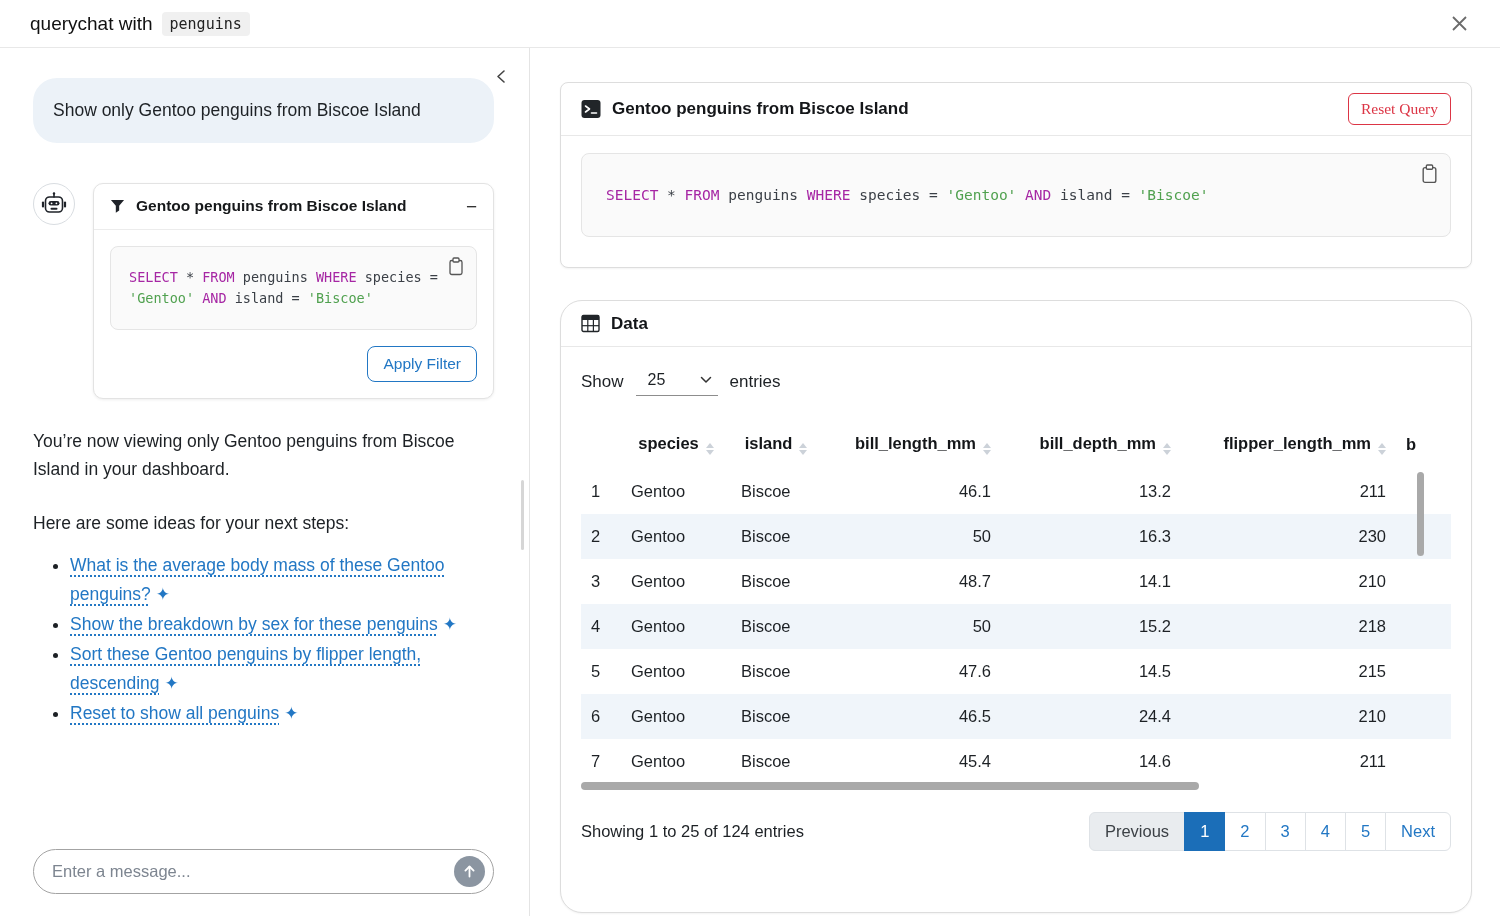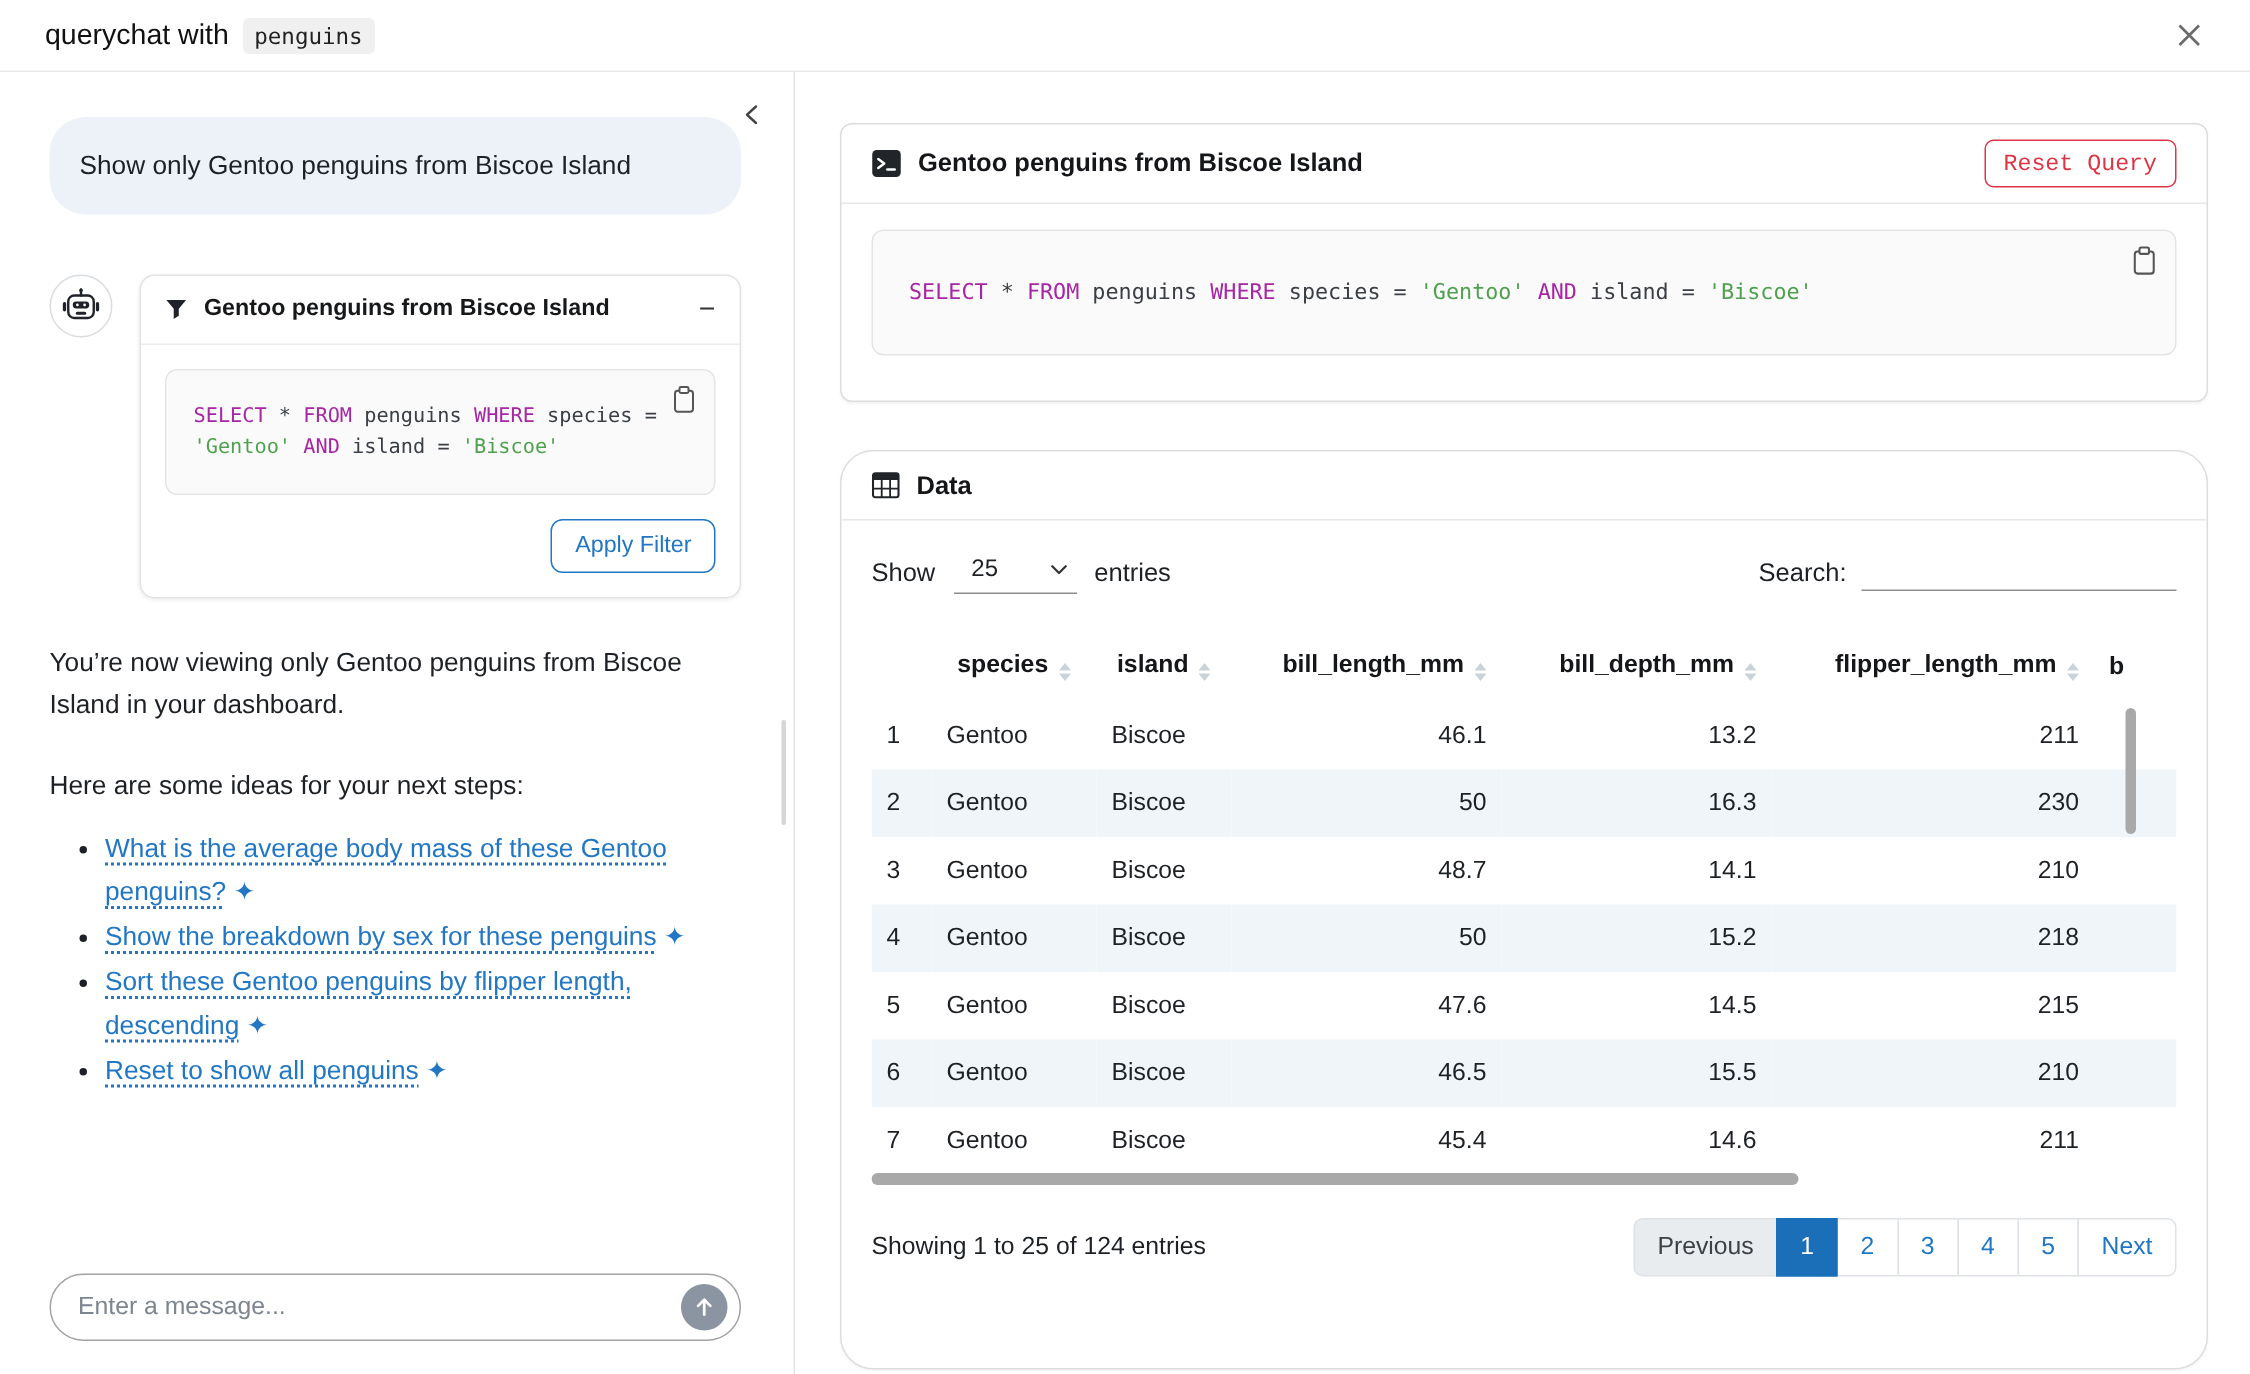--- a/index.html
+++ b/index.html
@@ -44,21 +44,21 @@
   .chat-input-row { position:absolute; left:33px; right:35px; bottom:22px; height:45px; border:1px solid #a3a3a3; border-radius:23px; display:flex; align-items:center; padding:0 8px 0 18px; background:#fff; }
   .chat-input { flex:1; border:none; outline:none; font-size:16.5px; color:#333; font-family:inherit; background:transparent; }
   .chat-input::placeholder { color:#7d8590; }
   .send-btn { width:31px; height:31px; border-radius:50%; background:#8b95a1; border:none; display:flex; align-items:center; justify-content:center; cursor:pointer; flex:0 0 31px; }
   .side-scroll-thumb { position:absolute; right:5px; top:432px; width:3px; height:70px; background:#d6d6d6; border-radius:2px; }
 
   
   .card { background:#fff; border:1px solid #ddd; border-radius:8px; box-shadow:0 1px 2px rgba(0,0,0,.05); }
   .card-header { display:flex; align-items:center; gap:11px; padding:10px 20px; border-bottom:1px solid #e8e8e8; min-height:46px; }
   .card-title { font-size:17px; font-weight:700; color:#141619; }
-  .reset-btn { margin-left:auto; background:#fff; border:1px solid #dc3545; color:#dc3545; border-radius:6px; padding:6px 12px; font-size:15.5px; cursor:pointer; font-family:Liberation Mono, monospace; }
+  .reset-btn { margin-left:auto; background:#fff; border:1px solid #dc3545; color:#dc3545; border-radius:6px; padding:6px 12px; font-size:15.5px; cursor:pointer; font-family:Liberation Serif, serif; }
   .query-card { margin-bottom:32px; height:186px; }
   .query-card-body { padding:17px 20px; }
   .code-main { padding:31px 24px; font-family:"DejaVu Sans Mono",monospace; font-size:14.5px; line-height:1.4; white-space:nowrap; overflow:hidden; }
 
   .data-card { height:613px;border-radius:22px; }
   .data-card-body { padding:20px 20px 0 20px; }
   .dt-controls { display:flex; align-items:center; justify-content:space-between; }
   .dt-length { display:flex; align-items:center; gap:12px; font-size:17px; color:#1d2125; }
   .page-size-select { display:flex; align-items:center; justify-content:space-between; width:82px; border-bottom:1px solid #8d8d8d; padding:4px 6px 6px 12px; cursor:pointer; font-size:16px; color:#1d2125; }
   .dt-search { display:flex; align-items:center; gap:10px; font-size:17px; color:#1d2125; }
@@ -243,24 +243,20 @@
               <div class="page-size-select">
                 <span>25</span>
                 <span>
                   <svg width="12" height="8" viewBox="0 0 12 8">
                       <polyline points="1.5,1.5 6,6 10.5,1.5" stroke="#333" stroke-width="1.5" fill="none" stroke-linecap="round" stroke-linejoin="round"></polyline>
                     </svg>
                 </span>
               </div>
               <span>entries</span>
             </div>
-            <div class="dt-search">
-              <span>Search:</span>
-              <input class="search-input" style="">
-            </div>
           </div>
 
           <div class="table-clip">
             <table class="dt">
               <colgroup>
                 <col style="width:40px">
                   <col style="width:110px">
                   <col style="width:90px">
                 <col style="width:180px">
                   <col style="width:180px">
@@ -337,21 +333,21 @@
                     <td class="al-r">47.6</td>
                     <td class="al-r">14.5</td>
                     <td class="al-r">215</td>
                     <td class="al-l"></td>
                   </tr>
                   <tr class="stripe">
                     <td class="al-l">6</td>
                     <td class="al-l">Gentoo</td>
                     <td class="al-l">Biscoe</td>
                     <td class="al-r">46.5</td>
-                    <td class="al-r">15.5</td>
+                    <td class="al-r">24.4</td>
                     <td class="al-r">210</td>
                     <td class="al-l"></td>
                   </tr>
                   <tr>
                     <td class="al-l">7</td>
                     <td class="al-l">Gentoo</td>
                     <td class="al-l">Biscoe</td>
                     <td class="al-r">45.4</td>
                     <td class="al-r">14.6</td>
                     <td class="al-r">211</td>

